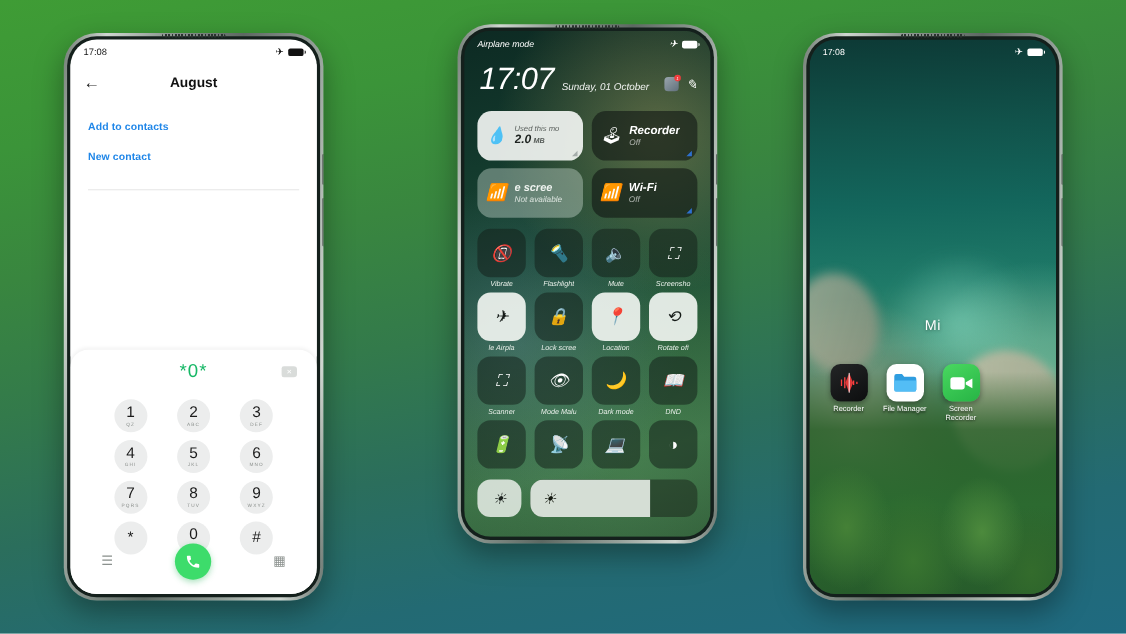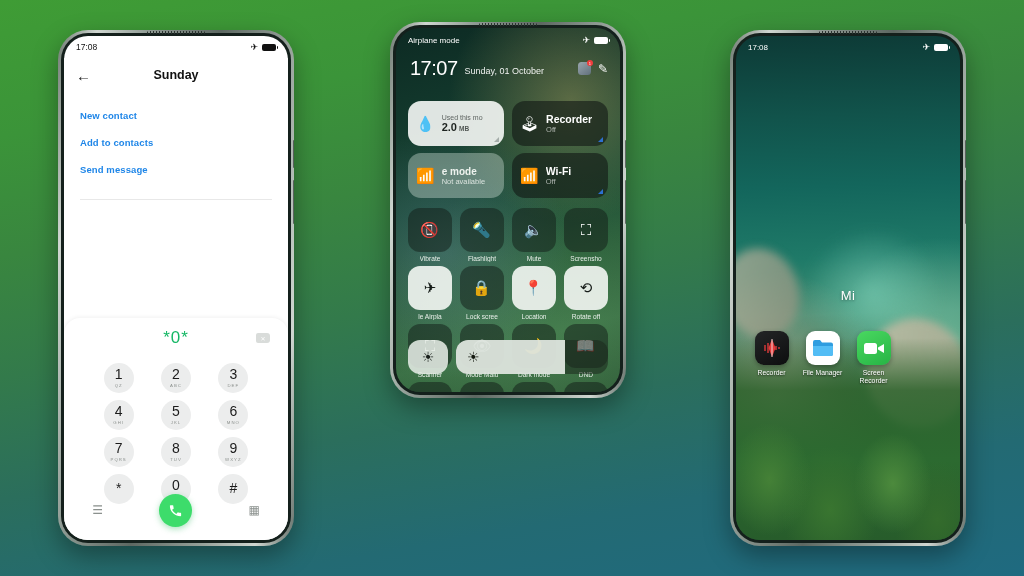--- a/index.html
+++ b/index.html
@@ -17,21 +17,21 @@
     box-shadow:0 10px 26px rgba(0,0,0,.35);padding:4px;box-sizing:border-box;}
   .phone .bezel{position:absolute;inset:3px;border-radius:27px;background:#14201c;}
   .screen{position:absolute;inset:6px;border-radius:24px;overflow:hidden;background:#000;}
   .grille{position:absolute;left:50%;top:1px;transform:translateX(-50%);
     width:58px;height:3px;border-radius:2px;
     background:repeating-linear-gradient(90deg,#2b3330 0 1.5px,transparent 1.5px 3px);z-index:8;}
   .btn-side{position:absolute;right:-1px;width:2px;border-radius:2px;background:rgba(40,48,44,.65);}
 
   
   #phone-left{left:58px;top:30px;width:236px;height:516px;}
-  #phone-center{left:390px;top:22px;width:236px;height:376px;}
+  #phone-center{left:416px;top:22px;width:236px;height:472px;font-style:italic;}
   #phone-right{left:730px;top:30px;width:236px;height:516px;}
 
   
   .statusbar{position:absolute;left:0;right:0;top:0;height:22px;display:flex;align-items:center;
     justify-content:space-between;padding:0 12px;box-sizing:border-box;font-size:8.5px;z-index:6;}
   .sb-icons{display:flex;align-items:center;gap:4px;}
   .ic-plane{font-size:9px;line-height:1;}
   .ic-batt{width:14px;height:7px;border-radius:2px;position:relative;display:inline-block;}
   .ic-batt:after{content:"";position:absolute;right:-2px;top:2px;width:1.5px;height:3px;border-radius:0 1px 1px 0;}
 
@@ -69,21 +69,21 @@
   #screen-center{background:
      radial-gradient(circle at 78% 20%, rgba(255,214,120,.30), transparent 36%),
      radial-gradient(circle at 22% 62%, rgba(140,170,230,.22), transparent 44%),
      radial-gradient(circle at 70% 88%, rgba(120,190,120,.20), transparent 50%),
      linear-gradient(165deg,#0d2a23 0%,#12382c 22%,#1b4a35 45%,#2c5f3b 65%,#3a6f45 82%,#2c5735 100%);
     color:#fff;}
   #screen-center .statusbar{color:#fff;font-size:8px;padding-top:2px;}
   #screen-center .ic-batt{background:#fff;}
   #screen-center .ic-batt:after{background:#fff;}
   .cc-clock{position:absolute;left:14px;right:12px;top:30px;display:flex;align-items:flex-end;gap:7px;}
-  .cc-time{font-size:20px;font-weight:300;line-height:1;letter-spacing:-.5px;}
+  .cc-time{font-size:28px;font-weight:300;line-height:1;letter-spacing:-.5px;}
   .cc-date{font-size:9px;font-weight:400;opacity:.92;padding-bottom:2px;}
   .cc-clock-icons{margin-left:auto;display:flex;align-items:center;gap:7px;padding-bottom:3px;}
   .cc-badge-ic{width:13px;height:13px;border-radius:3.5px;
     background:linear-gradient(140deg,#9aa6ae,#61707c);position:relative;font-size:7px;
     display:flex;align-items:center;justify-content:center;}
   .cc-badge-ic .dot{position:absolute;top:-2px;right:-2px;width:6px;height:6px;border-radius:50%;
     background:#f03d3d;color:#fff;font-size:4px;display:flex;align-items:center;justify-content:center;}
   .cc-edit-ic{font-size:12px;line-height:1;}
   .cc-big-row{position:absolute;left:12px;right:12px;top:73px;display:flex;gap:8px;}
   .tile-big{flex:1;height:45px;border-radius:13px;position:relative;padding:6px 8px;box-sizing:border-box;
@@ -174,26 +174,25 @@
         <span>17:08</span>
         <span class="sb-icons">
           <span class="ic-plane">✈</span>
           <span class="ic-batt"></span>
         </span>
       </div>
 
       <div class="dial-top">
         <div class="dial-header">
           <span class="back-arrow">←</span>
-          <span class="dial-title">Sunday</span>
+          <span class="dial-title">August</span>
         </div>
         <div class="link-list">
+          <div class="link-item">Add to contacts</div>
           <div class="link-item">New contact</div>
-          <div class="link-item">Add to contacts</div>
-          <div class="link-item">Send message</div>
         </div>
         <div class="divider"></div>
       </div>
 
       <div class="keypad-card">
         <div class="number-row">
           <span class="dialed">*0*</span>
           <span class="backspace">✕</span>
         </div>
         <div class="keys">
@@ -313,21 +312,21 @@
             <span class="tb-sub" style="display:block">Off</span>
           </span>
           <span class="tb-corner"></span>
         </div>
       </div>
 
       <div class="cc-row2">
         <div class="tile-big light" style="background:rgba(200,216,208,.42);color:#eef3ef;">
           <span class="tb-ic">📶</span>
           <span class="tb-txt">
-            <span class="tb-title" style="display:block;font-size:10px;">e mode</span>
+            <span class="tb-title" style="display:block;font-size:10px;">e scree</span>
             <span class="tb-sub" style="display:block;opacity:.85;">Not available</span>
           </span>
         </div>
         <div class="tile-big dark">
           <span class="tb-ic">📶</span>
           <span class="tb-txt">
             <span class="tb-title" style="display:block">Wi-Fi</span>
             <span class="tb-sub" style="display:block">Off</span>
           </span>
           <span class="tb-corner"></span>

